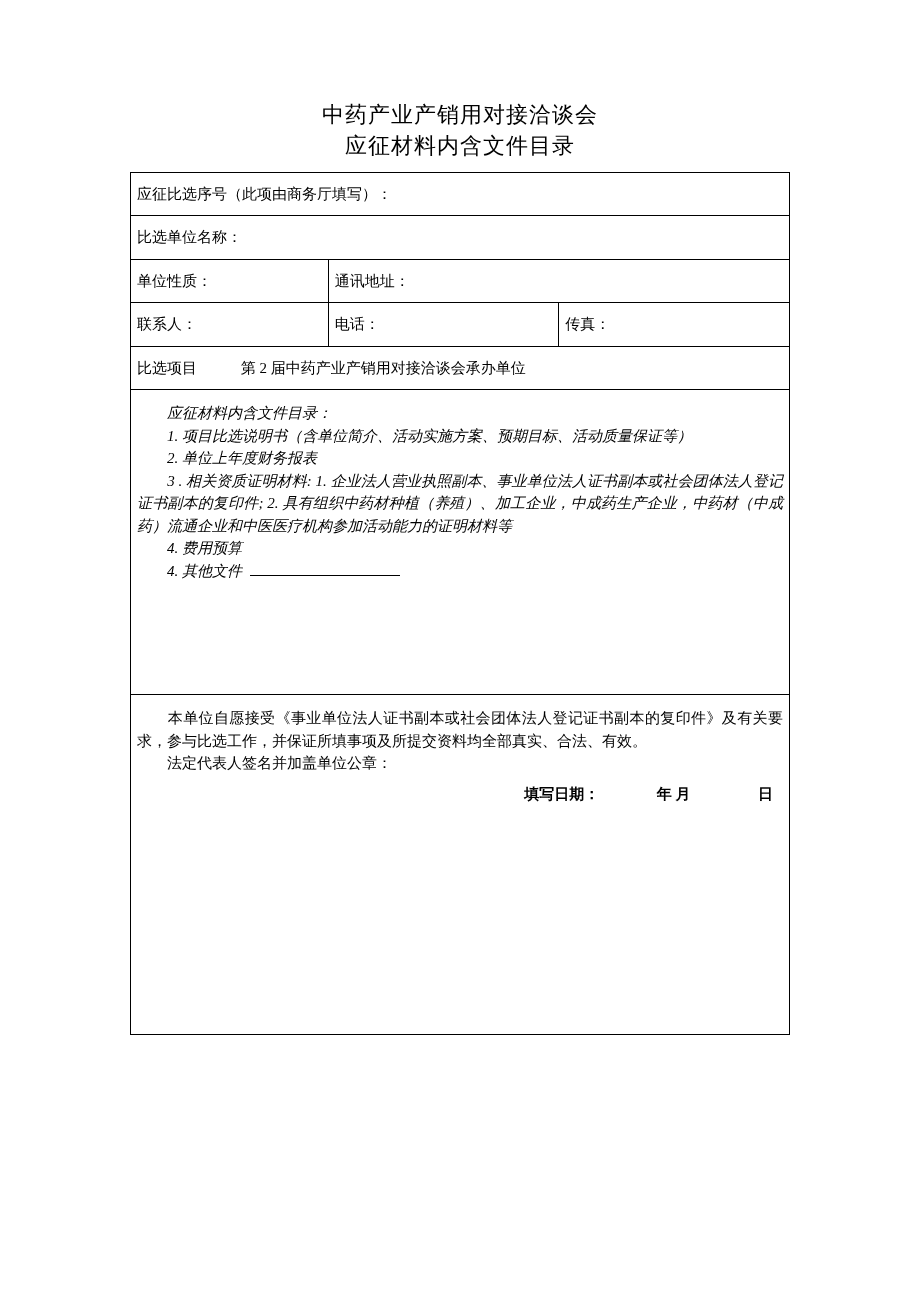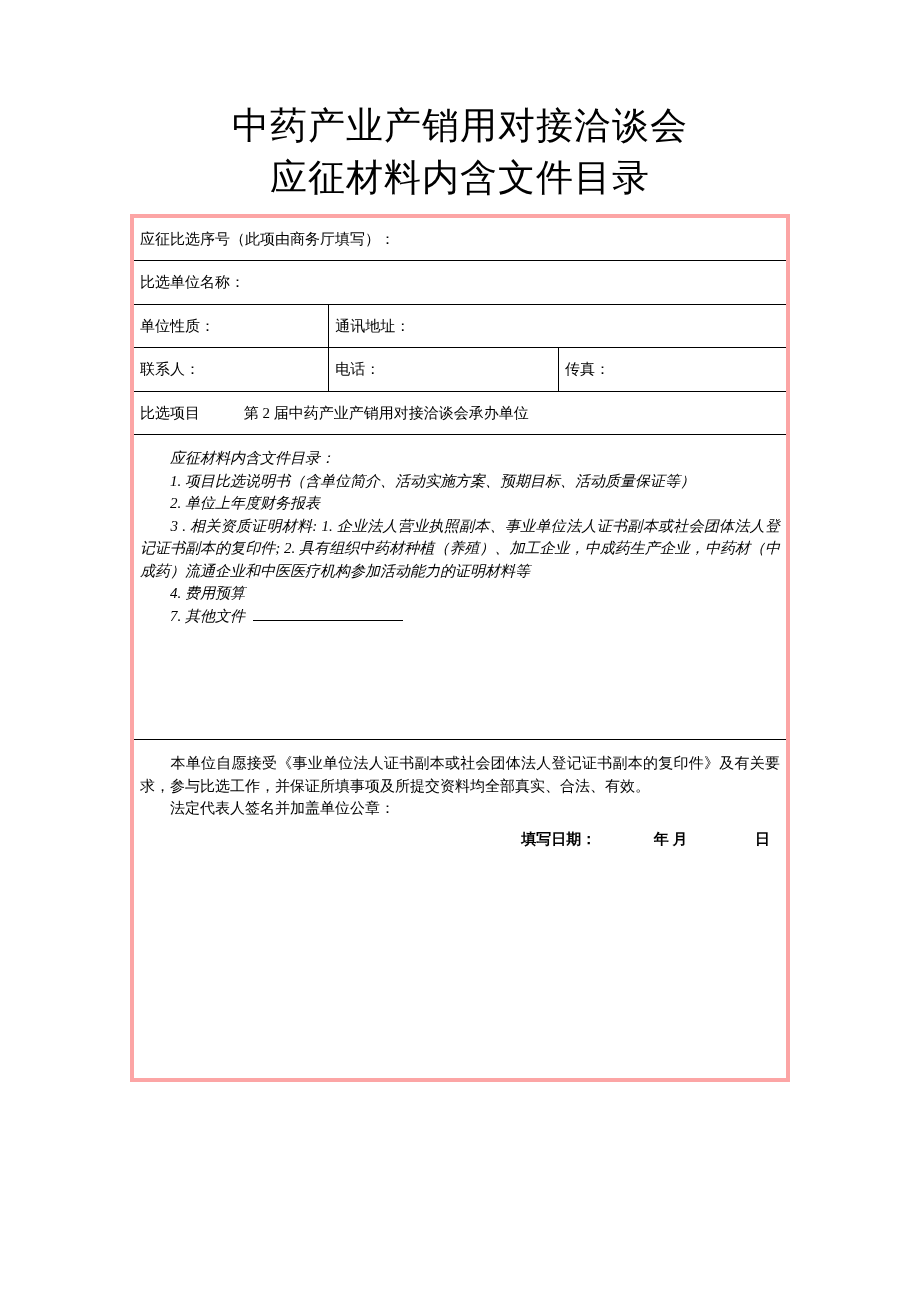--- a/index.html
+++ b/index.html
@@ -13,29 +13,29 @@
       height: 1301px;
       font-family: "SimSun", "宋体", serif;
       color: #000000;
       padding: 100px 130px 0 130px;
     }
     .title-block {
       text-align: center;
       margin-bottom: 10px;
     }
     .title-line {
-      font-size: 37px;
+      font-size: 22px;
       font-weight: normal;
       line-height: 1.4;
       letter-spacing: 1px;
     }
     .form-table {
       width: 100%;
       border-collapse: collapse;
-      border: 4px solid #fca5a5;
+      border: 1px solid #fca5a5;
       font-size: 15px;
     }
     .form-table td {
       border: 1px solid #000;
       padding: 10px 6px;
       vertical-align: middle;
       line-height: 1.5;
     }
     .r1 td { }
     .r2 td { }
@@ -128,21 +128,21 @@
     </td>
   </tr>
   <tr>
     <td colspan="3" class="materials-cell">
       <span class="indent">应征材料内含文件目录：</span>
       <span class="indent">1. 项目比选说明书（含单位简介、活动实施方案、预期目标、活动质量保证等）</span>
       <span class="indent">2. 单位上年度财务报表</span>
       <span class="hanging">　　<span>3 . 相关资质证明材料: 1. 企业法人营业执照副本、事业单位法人证书副本或社会团体法人登记证书副本的复印件; 2. 具有组织中药材种植（养殖）、加工企业，中成药生产企业，中药材（中成药）流通企业和中医医疗机构参加活动能力的证明材料等</span></span>
       <span class="indent">4. 费用预算</span>
       <span class="indent">
-        <span>7. 其他文件</span>
+        <span>4. 其他文件</span>
         <span class="underline"></span>
       </span>
       <span class="materials-spacer"></span>
     </td>
   </tr>
   <tr>
     <td colspan="3" class="decl-cell">
       <span class="hanging">　　<span>本单位自愿接受《事业单位法人证书副本或社会团体法人登记证书副本的复印件》及有关要求，参与比选工作，并保证所填事项及所提交资料均全部真实、合法、有效。</span></span>
       <span class="indent">法定代表人签名并加盖单位公章：</span>
       <span class="date-line">

